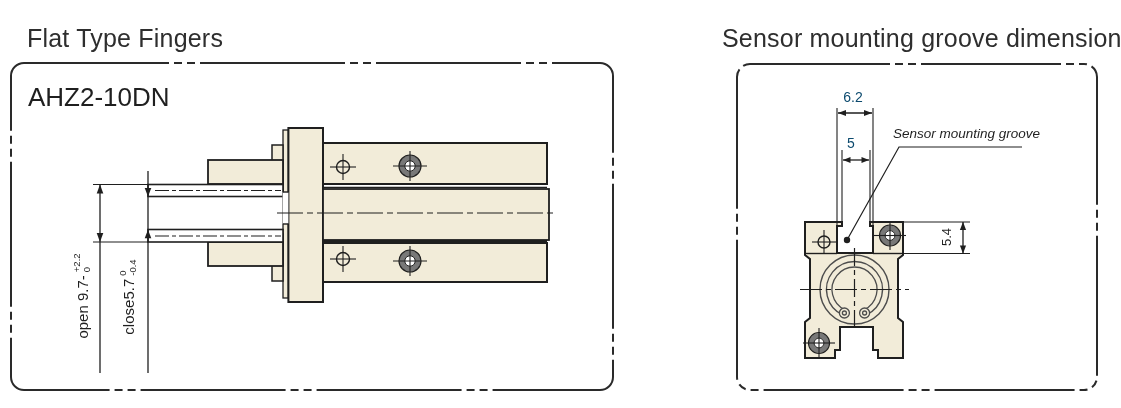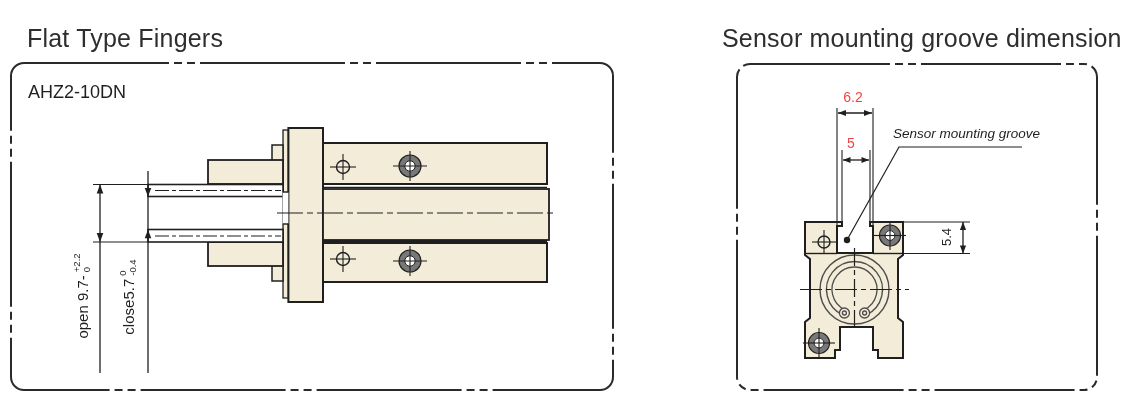--- a/index.html
+++ b/index.html
@@ -3,28 +3,28 @@
 <meta charset="utf-8">
 <style>
   html,body{margin:0;padding:0;background:#fff;}
   #canvas{
     position:relative;width:1121px;height:408px;background:#ffffff;overflow:hidden;
     font-family:"Liberation Sans", sans-serif;color:#2d2d2d;
   }
   #drawing{position:absolute;left:0;top:0;}
   .txt{position:absolute;white-space:nowrap;}
   .section-title{font-size:25px;color:#2e2e2e;letter-spacing:0.2px;}
-  .model-label{font-size:18px;color:#1f1f1f;}
+  .model-label{font-size:26px;color:#1f1f1f;}
   .dim-rot{
     position:absolute;display:flex;align-items:center;gap:3px;
     font-size:15px;color:#1f1f1f;white-space:nowrap;
     transform:translate(-50%,-50%) rotate(-90deg);
   }
   .dim-plain{
-    position:absolute;font-size:14px;color:#ef4444;white-space:nowrap;
+    position:absolute;font-size:14px;color:#0c4a6e;white-space:nowrap;
     transform:translate(-50%,-50%);
   }
   .dim-rot-sm{
     position:absolute;font-size:13px;color:#1f1f1f;white-space:nowrap;
     transform:translate(-50%,-50%) rotate(-90deg);
   }
   .tol{display:inline-flex;flex-direction:column;font-size:9.5px;line-height:1.1;}
   .tol i{font-style:normal;display:block;}
   .annotation{font-size:13.5px;color:#1f1f1f;}
 </style>

